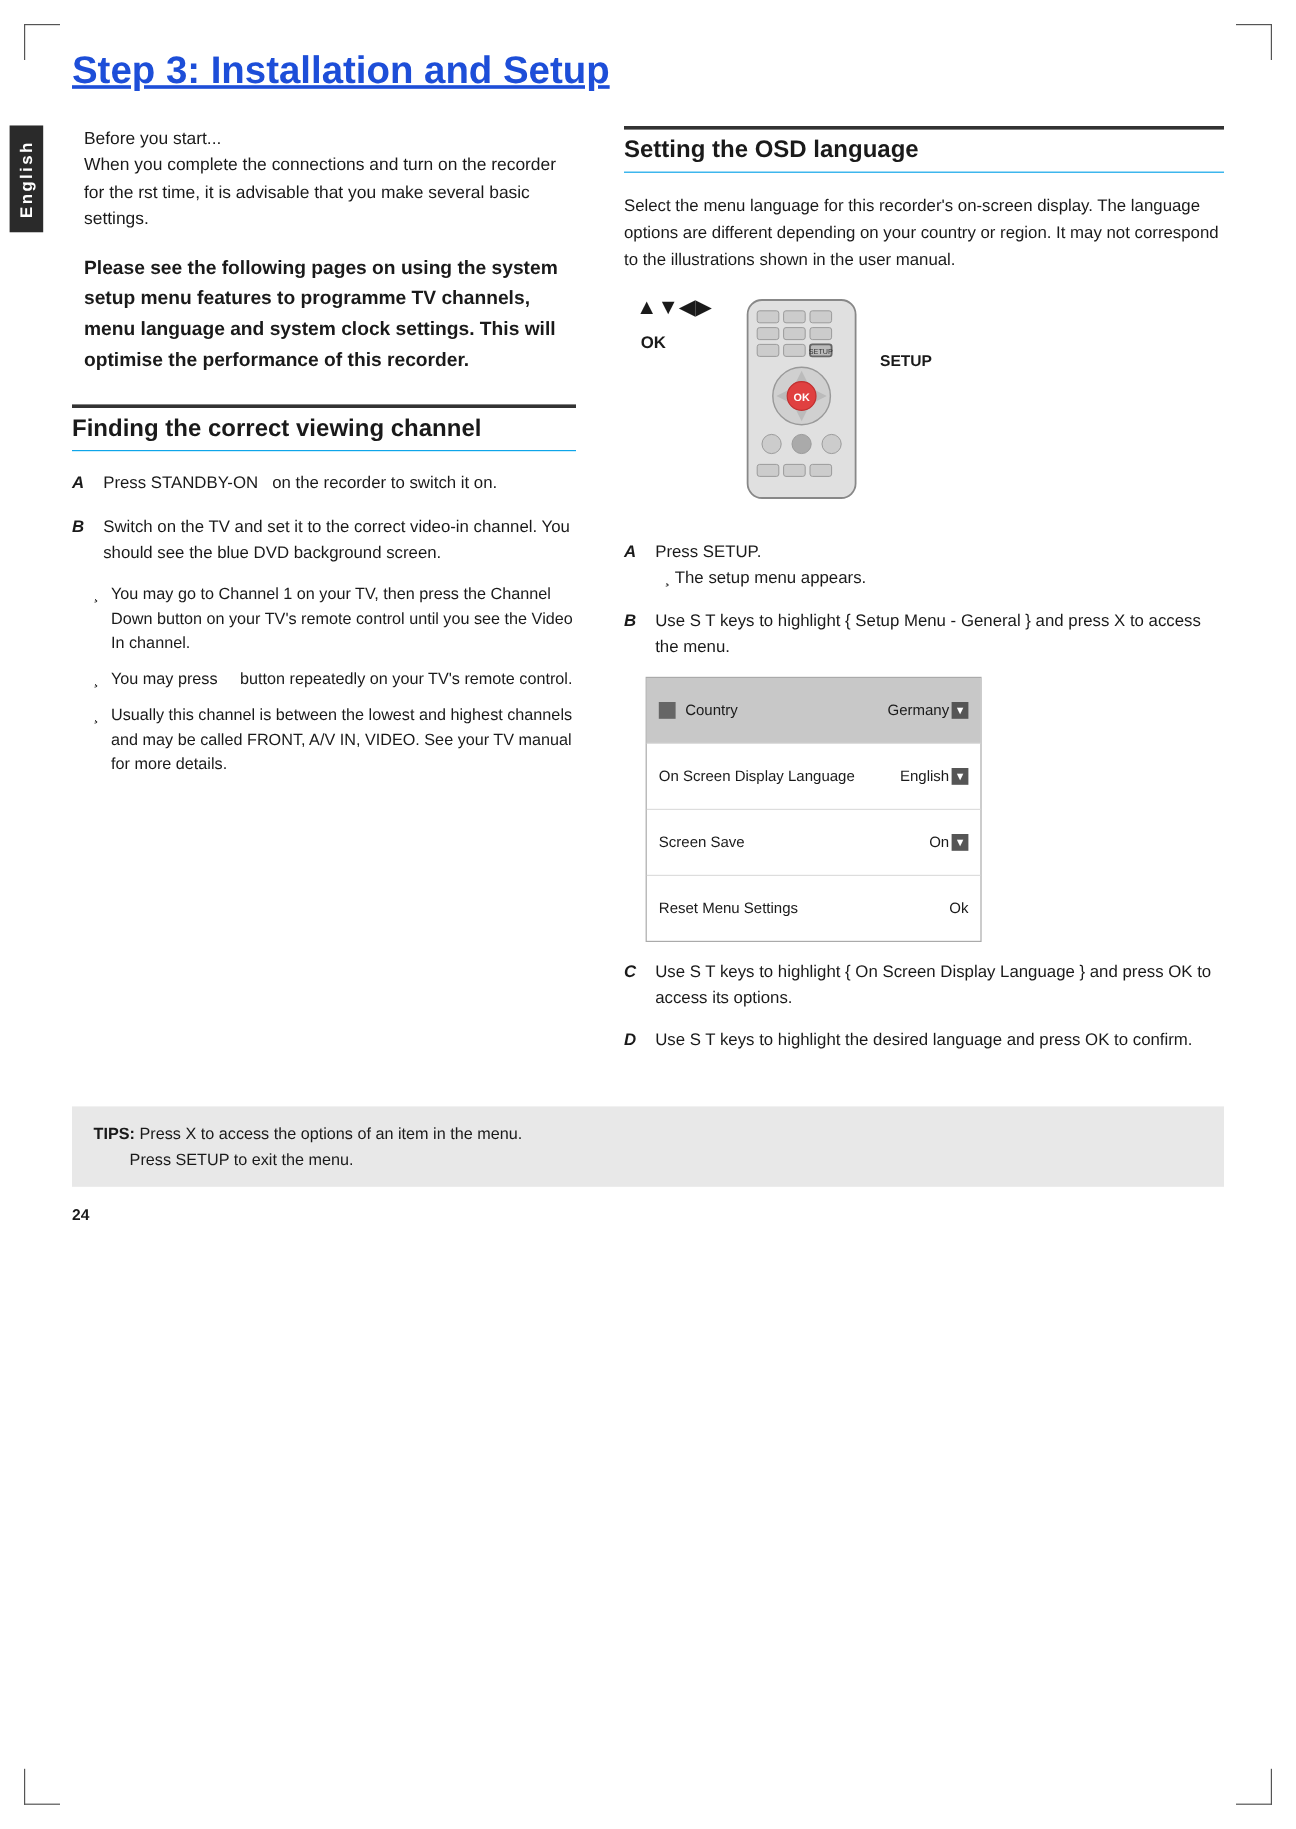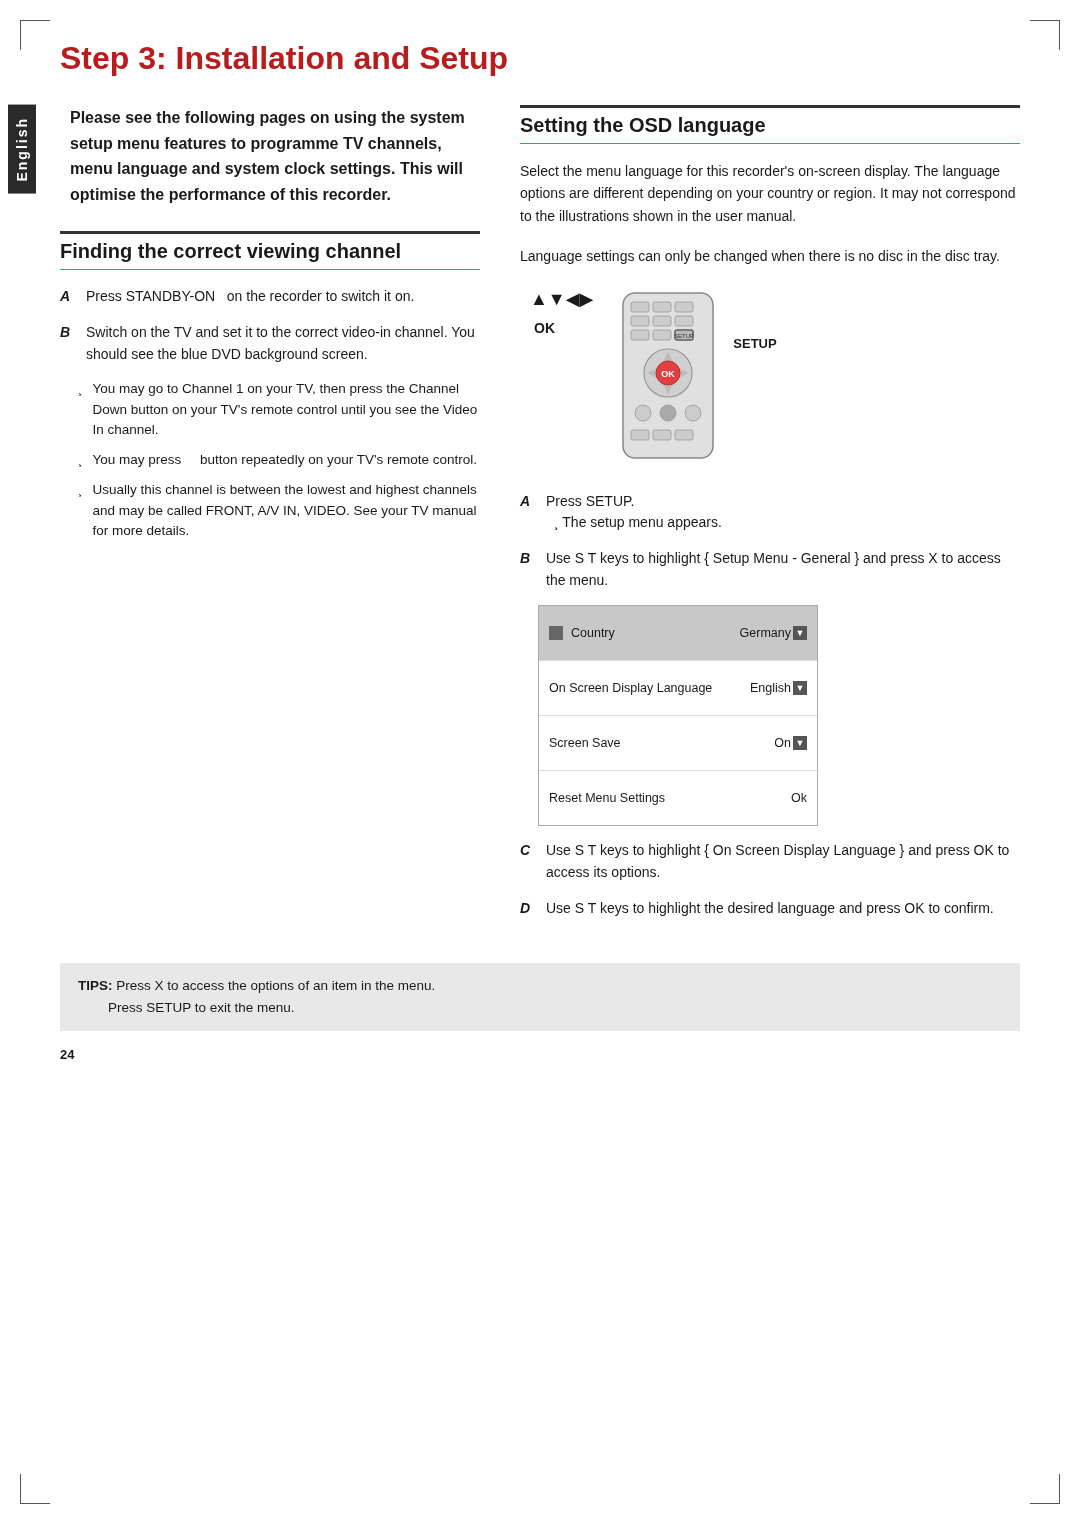--- a/index.html
+++ b/index.html
@@ -30,23 +30,24 @@
     }
     .corner-tl { top: 20px; left: 20px; border-width: 1px 0 0 1px; }
     .corner-tr { top: 20px; right: 20px; border-width: 1px 1px 0 0; }
     .corner-bl { bottom: 20px; left: 20px; border-width: 0 0 1px 1px; }
     .corner-br { bottom: 20px; right: 20px; border-width: 0 1px 1px 0; }
 
     
     .page-title {
       font-size: 32px;
       font-weight: bold;
-      color: #b91c1c;
+      color: #1d4ed8;
       margin-bottom: 24px;
       padding-bottom: 4px;
+      text-decoration: underline;
     }
 
     
     .columns {
       display: flex;
       gap: 40px;
     }
 
     .left-col {
       width: 420px;
@@ -272,20 +273,24 @@
   <div class="corner-mark corner-br"></div>
 
   <h1 class="page-title">Step 3: Installation and Setup</h1>
 
   <div class="columns">
 
     <div class="left-col">
 
       <div class="english-tab">English</div>
 
+      <p class="intro-text">
+        <span>Before you start...</span><br>
+        <span>When you complete the connections and turn on the recorder for the   rst time, it is advisable that you make several basic settings.</span>
+      </p>
 
       <p class="system-setup-text">Please see the following pages on using the system setup menu features to programme TV channels, menu language and system clock settings. This will optimise the performance of this recorder.</p>
 
       <div class="section-heading">Finding the correct viewing channel</div>
 
       <div class="step-item">
         <span class="step-label">A</span>
         <span class="step-content">Press STANDBY-ON &nbsp; on the recorder to switch it on.</span>
       </div>
 
@@ -308,21 +313,20 @@
       </div>
 
     </div>
 
     <div class="right-col">
 
       <div class="section-heading">Setting the OSD language</div>
 
       <p class="osd-intro">Select the menu language for this recorder's on-screen display. The language options are different depending on your country or region.  It may not correspond to the illustrations shown in the user manual.</p>
 
-      <p class="language-note">Language settings can only be changed when there is no disc in the disc tray.</p>
 
       <div class="remote-diagram">
 
         <div style="display:flex; flex-direction:column; align-items:flex-start; gap:4px;">
           <div class="nav-arrows" style="font-size:18px; margin-left:10px;">▲▼◀▶</div>
           <div style="font-size:14px; font-weight:bold; margin-left:14px; margin-top:2px;">OK</div>
         </div>
 
         <div class="remote-svg">
           <svg width="130" height="180" viewBox="0 0 130 180" xmlns="http://www.w3.org/2000/svg">

